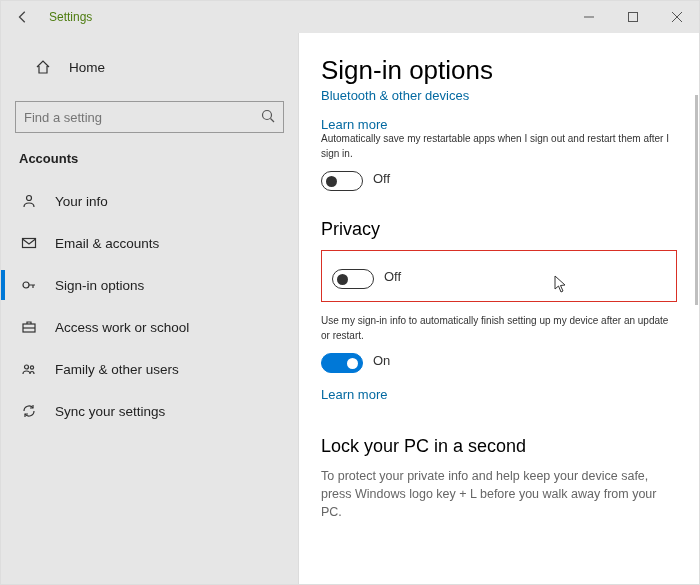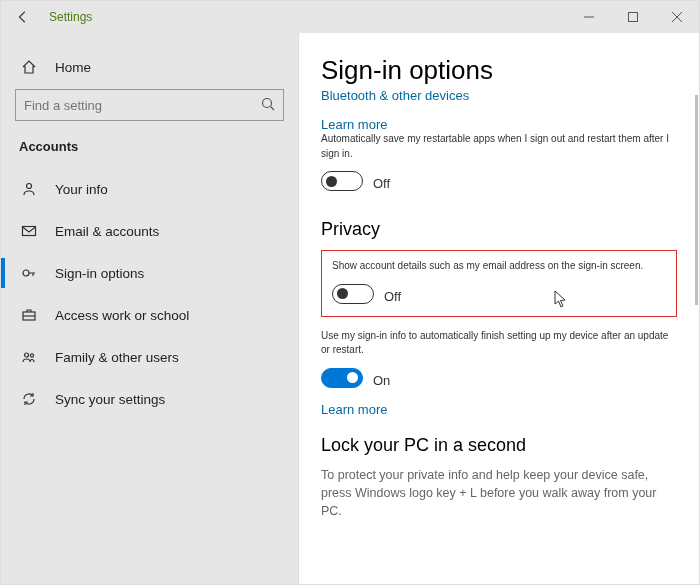--- a/index.html
+++ b/index.html
@@ -4,36 +4,36 @@
 <style>
 * { margin: 0; padding: 0; box-sizing: border-box; font-family: "Segoe UI", Arial, sans-serif; }
 body { width: 700px; height: 585px; background: #fff; color: #000; overflow: hidden; position: relative; border: 1px solid #ddd; }
 .titlebar { display: flex; align-items: center; height: 32px; background: #e6e6e6; }
 .titlebar .back { width: 44px; height: 32px; display: flex; align-items: center; justify-content: center; color: #444; }
 .titlebar .title { font-size: 12px; color: #4d7c0f; margin-left: 4px; }
 .win-controls { margin-left: auto; display: flex; }
 .win-controls .btn { width: 44px; height: 32px; display: flex; align-items: center; justify-content: center; color: #555; }
 .layout { display: flex; height: calc(100% - 32px); }
 .sidebar { width: 298px; background: #e6e6e6; padding-top: 14px; border-right: 1px solid #dcdcdc; }
-.side-row { display: flex; align-items: center; height: 40px; padding-left: 18px; font-size: 13.5px; color: #222; }
+.side-row { display: flex; align-items: center; height: 40px; padding-left: 32px; font-size: 13.5px; color: #222; }
 .side-row .icon { width: 20px; display: flex; align-items: center; justify-content: center; margin-right: 16px; color: #333; }
-.search { margin: 2px 14px 18px 14px; position: relative; }
+.search { margin: 14px 14px 18px 14px; position: relative; }
 .search input { width: 100%; height: 32px; border: 1px solid #999; background: #e6e6e6; padding: 0 28px 0 8px; font-size: 13px; outline: none; color: #333; }
 .search .mag { position: absolute; right: 8px; top: 7px; color: #555; }
 .side-label { font-size: 13px; font-weight: 600; padding: 0 18px 14px 18px; color: #222; }
 .side-item { display: flex; align-items: center; height: 42px; padding-left: 18px; font-size: 13.5px; color: #222; position: relative; }
 .side-item.active::before { content: ""; position: absolute; left: 0; top: 6px; bottom: 6px; width: 4px; background: #0078d7; }
 .side-item .icon { width: 20px; margin-right: 16px; display: flex; align-items: center; justify-content: center; color: #333; }
 .main { flex: 1; padding: 22px 22px 0 22px; position: relative; overflow: hidden; }
 .h1 { font-size: 26px; font-weight: 400; margin-bottom: 2px; }
 .link { color: #0369a1; font-size: 13px; }
 .link-block { margin-top: 14px; }
 .section-h { font-size: 18px; font-weight: 500; margin-top: 28px; margin-bottom: 10px; }
 .body-text { font-size: 10px; color: #333; line-height: 1.45; }
-.toggle-row { display: flex; align-items: flex-end; margin-top: 10px; }
+.toggle-row { display: flex; align-items: flex-start; margin-top: 10px; }
 .toggle { width: 42px; height: 20px; border: 1px solid #333; border-radius: 11px; position: relative; background: #fff; }
 .toggle .knob { position: absolute; width: 11px; height: 11px; border-radius: 50%; background: #333; top: 3.5px; left: 4px; }
 .toggle.on { background: #0078d7; border-color: #0078d7; }
 .toggle.on .knob { background: #fff; left: auto; right: 4px; }
 .toggle-label { margin-left: 10px; font-size: 13px; color: #333; }
 .highlight { border: 1px solid #d93025; padding: 8px 10px 12px 10px; margin-top: 10px; position: relative; }
 .cursor { position: absolute; right: 108px; bottom: 8px; color: #333; }
 .sub-text { font-size: 12.5px; color: #666; margin-top: 6px; line-height: 1.45; }
 .scroll-track { position: absolute; right: 1px; top: 62px; bottom: 4px; width: 6px; }
 .scroll-thumb { position: absolute; right: 0; top: 0; width: 3px; height: 210px; background: #bfbfbf; }
@@ -156,21 +156,20 @@
     <div class="body-text">Automatically save my restartable apps when I sign out and restart them after I sign in.</div>
     <div class="toggle-row">
       <div class="toggle">
           <div class="knob"></div>
         </div>
       <span class="toggle-label">Off</span>
     </div>
 
     <div class="section-h">Privacy</div>
     <div class="highlight">
-      <div class="body-text">Show account details such as my email address on the sign-in screen.</div>
       <div class="toggle-row">
         <div class="toggle">
             <div class="knob"></div>
           </div>
         <span class="toggle-label">Off</span>
       </div>
       <span class="cursor">
         <svg width="14" height="18" viewBox="0 0 14 18">
             <path d="M1 1 L1 14 L4.5 11 L7 17 L9 16 L6.5 10.5 L11 10 Z" fill="none" stroke="currentColor" stroke-width="1"></path>
           </svg>
@@ -179,20 +178,20 @@
 
     <div class="body-text" style="margin-top:12px">Use my sign-in info to automatically finish setting up my device after an update or restart.</div>
     <div class="toggle-row">
       <div class="toggle on">
           <div class="knob"></div>
         </div>
       <span class="toggle-label">On</span>
     </div>
     <div class="link link-block">Learn more</div>
 
-    <div class="section-h" style="margin-top:18px">Lock your PC in a second</div>
+    <div class="section-h" style="margin-top:34px">Lock your PC in a second</div>
     <div class="sub-text">To protect your private info and help keep your device safe, press Windows logo key + L before you walk away from your PC.</div>
 
     <div class="scroll-track">
       <div class="scroll-thumb"></div>
     </div>
   </div>
 </div>
 
 </body></html>

